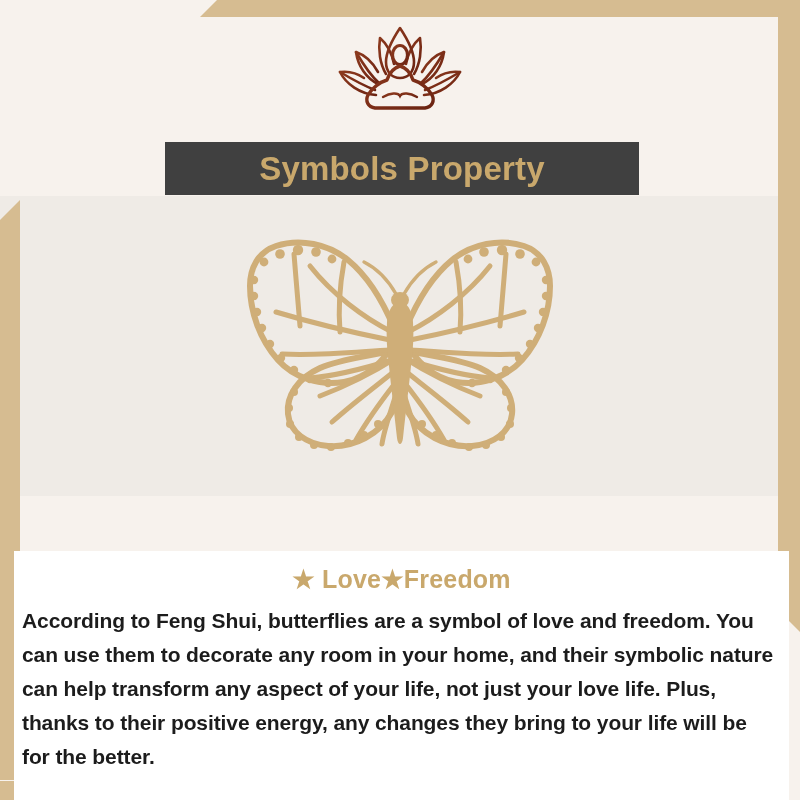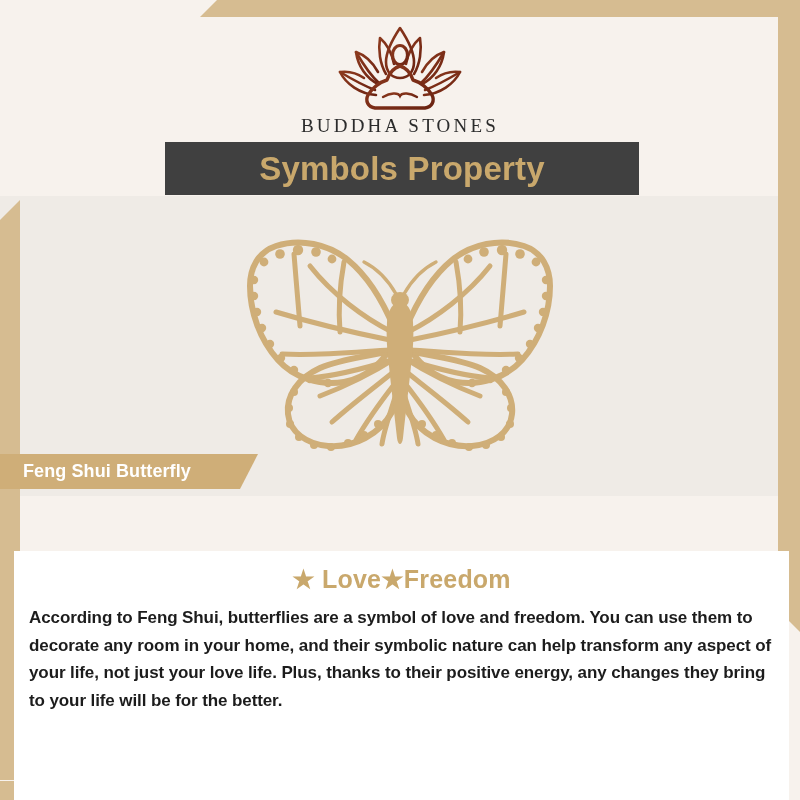--- a/index.html
+++ b/index.html
@@ -153,22 +153,22 @@
     padding-top: 14px;
     text-align: center;
     font-size: 25px;
     font-weight: bold;
     color: #C9A86C;
     letter-spacing: 0.2px;
     white-space: nowrap;
   }
   .body-text {
     margin: 0;
-    padding: 10px 10px 0 15px;
-    font-size: 17px;
+    padding: 10px 10px 0 8px;
+    font-size: 21px;
     font-weight: bold;
     line-height: 1.62;
     color: #1C1C1C;
     letter-spacing: -0.1px;
   }
 </style>
 </head>
 <body>
 
 <div id="page">
@@ -212,21 +212,20 @@
         <path d="M80,6 C88,18 94,30 94,40 C94,50 88,56 80,56 C72,56 66,50 66,40 C66,30 72,18 80,6 Z"></path>
       </g>
       <g fill="url(#lotusGrad)">
 
         <ellipse cx="80" cy="33" rx="7.5" ry="9.5" fill="none" stroke="url(#lotusGrad)" stroke-width="3.2"></ellipse>
 
         <path d="M80,44 C73,46 69,52 67,58 C60,60 52,66 48,73 C45,79 48,85 55,86 L105,86 C112,85 115,79 112,73 C108,66 100,60 93,58 C91,52 87,46 80,44 Z" fill="none" stroke="url(#lotusGrad)" stroke-width="3.4" stroke-linejoin="round"></path>
         <path d="M63,75 C70,71 78,70 80,74 C82,70 90,71 97,75" fill="none" stroke="url(#lotusGrad)" stroke-width="2.4" stroke-linecap="round"></path>
       </g>
     </svg>
-    <span class="logo-wordmark">BUDDHA STONES</span>
   </div>
 
   <div class="title-band">
     <span class="title-text">Symbols Property</span>
   </div>
 
   <div class="butterfly-wrap">
     <svg viewBox="0 0 352 228" aria-hidden="true">
       <g fill="#CFAE78">
 
@@ -340,22 +339,19 @@
         <ellipse cx="176" cy="68" rx="9" ry="8"></ellipse>
 
         <g fill="none" stroke="#CFAE78" stroke-width="3.4" stroke-linecap="round">
           <path d="M172,62 C164,48 152,36 140,30"></path>
           <path d="M180,62 C188,48 200,36 212,30"></path>
         </g>
       </g>
     </svg>
   </div>
 
-  <div class="fs-banner">
-    <span class="fs-banner-label">Feng Shui Butterfly</span>
-  </div>
 
   <div class="body-card">
     <p class="subtitle">★ Love★Freedom</p>
     <p class="body-text">According to Feng Shui, butterflies are a symbol of love and freedom. You can use them to decorate any room in your home, and their symbolic nature can help transform any aspect of your life, not just your love life. Plus, thanks to their positive energy, any changes they bring to your life will be for the better.</p>
   </div>
 
 </div>
 
 </body></html>

